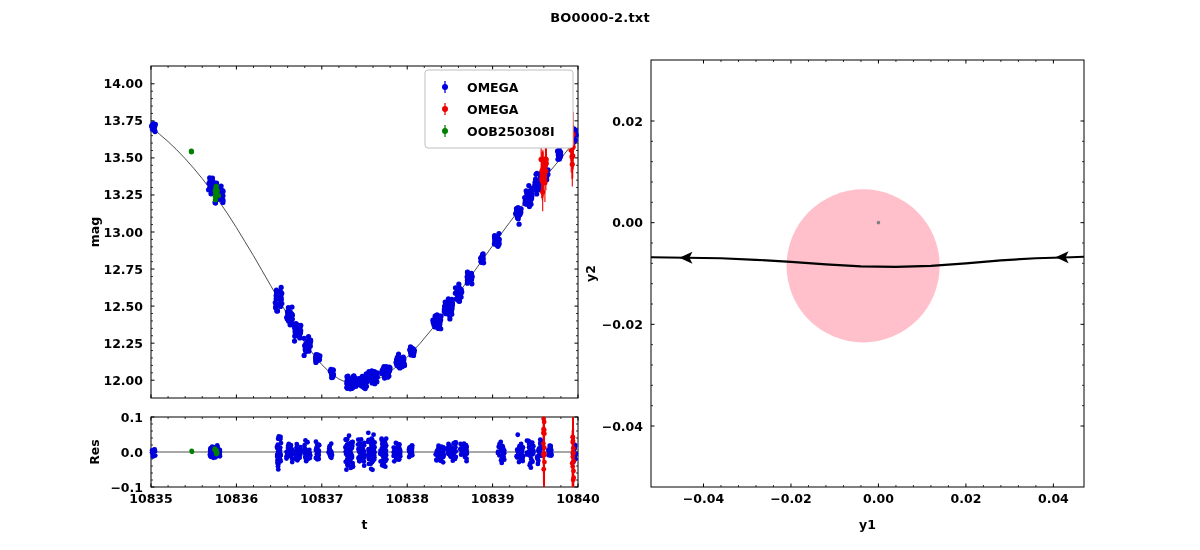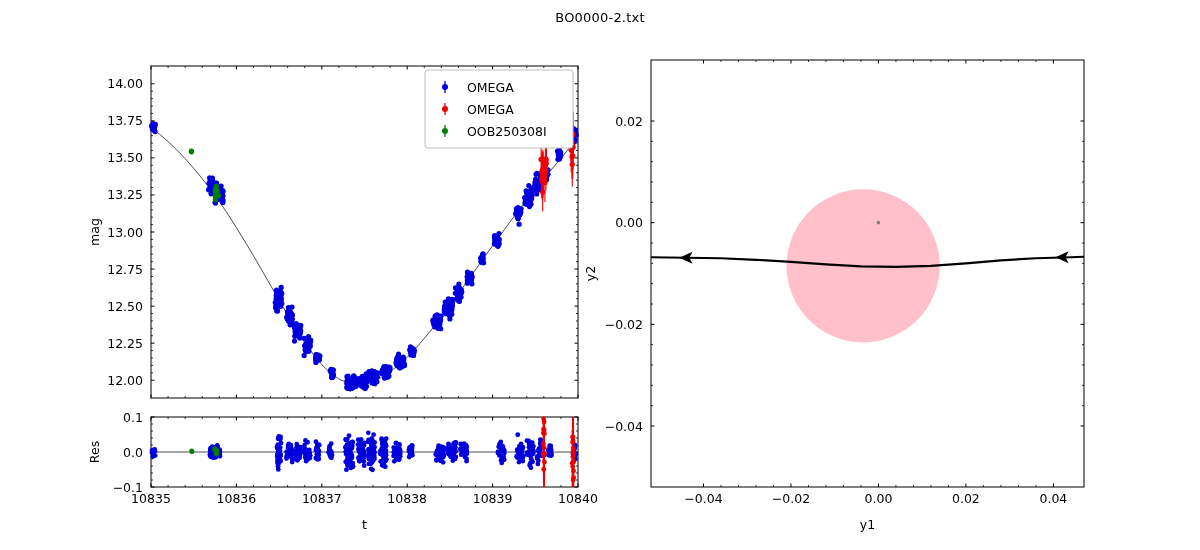--- a/index.html
+++ b/index.html
@@ -14,20 +14,21 @@
     font-family: "DejaVu Sans", sans-serif;
     color: #000000;
     overflow: hidden;
     position: relative;
   }
   #figure {
     position: absolute;
     left: 0; top: 0;
     width: 1200px;
     height: 550px;
+    font-weight: bold;
   }
   .fig-title {
     position: absolute;
     left: 0;
     top: 10px;
     width: 1200px;
     text-align: center;
     font-size: 13px;
     letter-spacing: 0.2px;
   }

